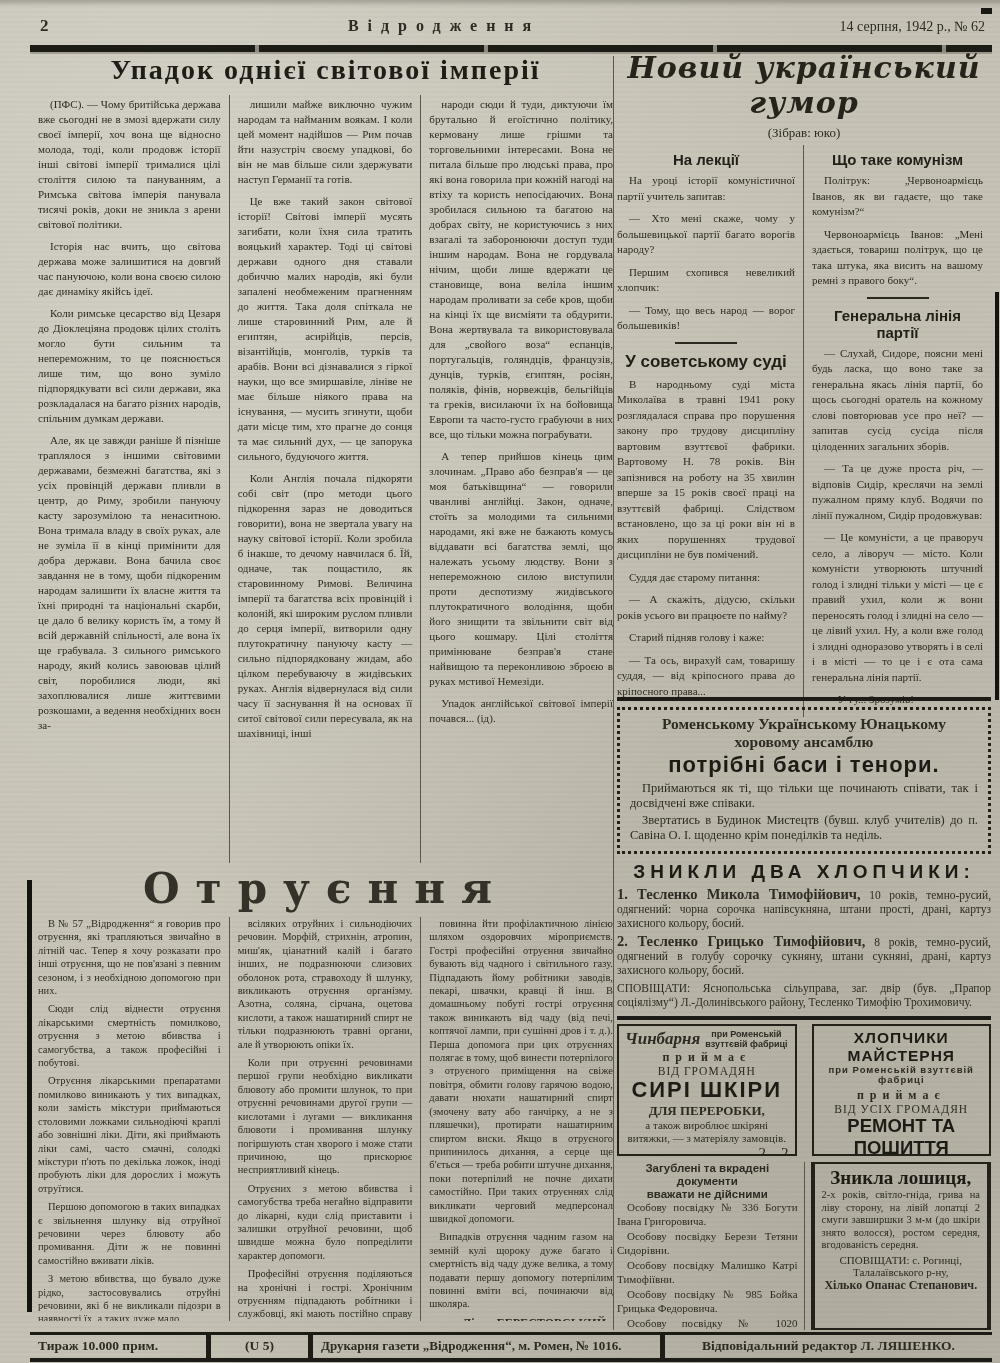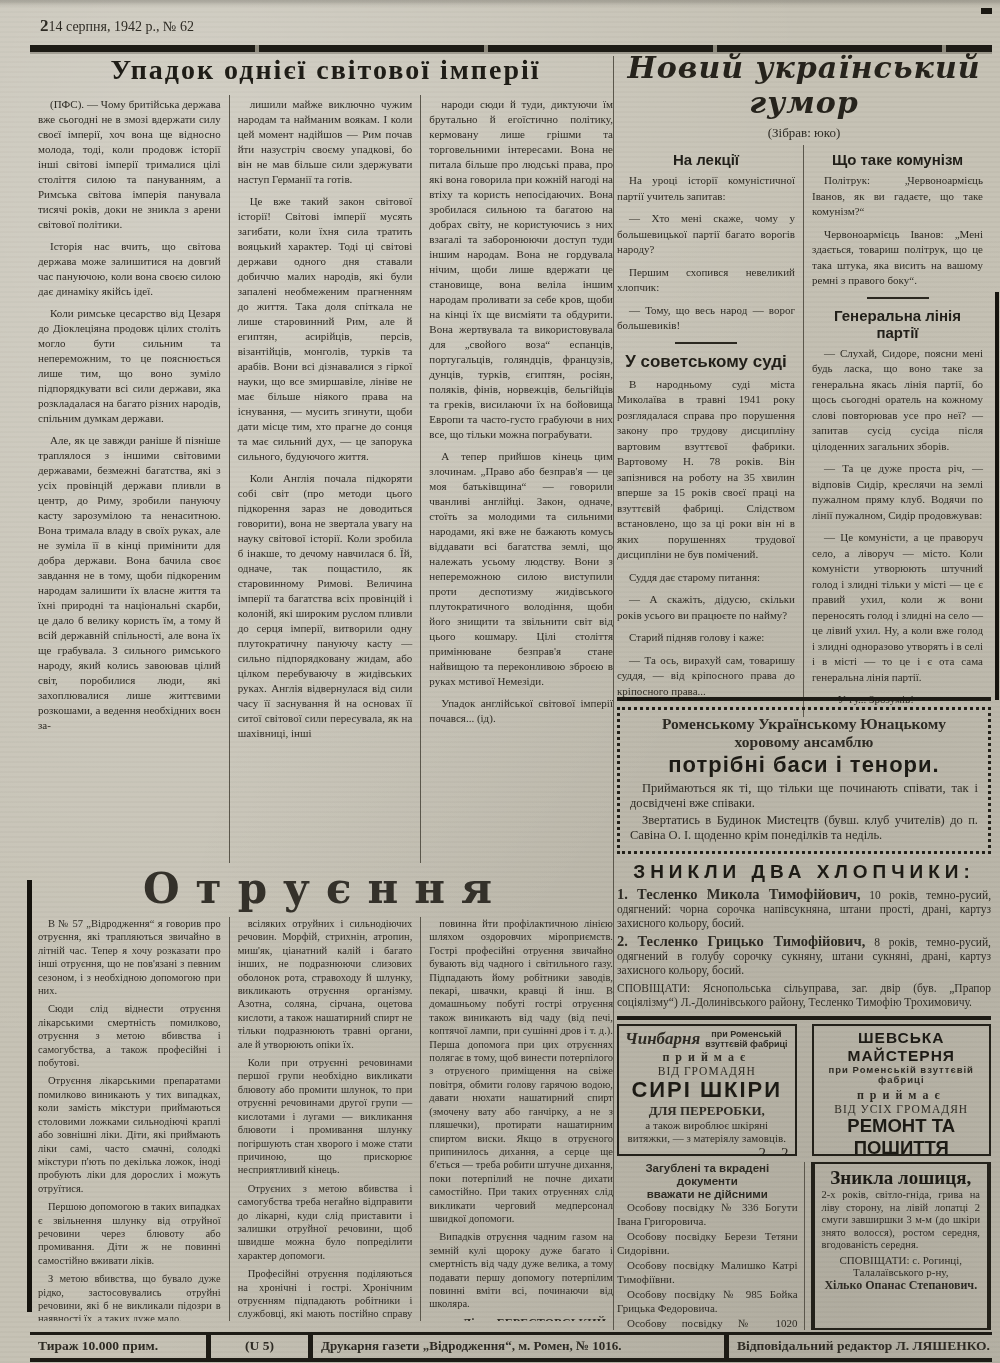--- a/index.html
+++ b/index.html
@@ -109,30 +109,31 @@
   .pcols .col { padding-top:0; }
   .pcols .para { font-size:10.5px; line-height:13.4px; margin-bottom:5px; text-indent:10px; }
   .signature { text-align:right; font-weight:bold; font-size:12px; padding-right:4px; }
   
   .footer { position:absolute; left:30px; top:1332px; width:962px; }
   .footer-inner { display:flex; border-top:3px solid #1d1b15; border-bottom:4px solid #1d1b15; align-items:stretch; }
   .fcell { padding:3px 8px 4px; font-size:13.5px; font-weight:bold; white-space:nowrap; overflow:hidden; }
   .fcell + .fcell { border-left:5px solid #1d1b15; }
   .fcell.code { font-weight:bold; width:102px; text-align:center; }
   .fcell.circ { width:176px; }
-  .fcell.printer { width:416px; font-size:13px; }
+  .fcell.printer { width:352px; font-size:13px; }
   .fcell.editor { flex:1; text-align:center; font-size:13.5px; }
 </style>
 </head>
 <body>
 
 <div class="page">
 
   <header class="masthead">
     <span class="pagenum">2</span>
+    <span class="mast-title">Відродження</span>
     <span class="mast-date">14 серпня, 1942 р., № 62</span>
   </header>
   <div class="mast-rule"></div>
 
   <div class="v-main-rule"></div>
   <div class="edge-bar-left"></div>
   <div class="edge-bar-right"></div>
   <div class="edge-mark-tr"></div>
 
   <section class="article-empire">
@@ -225,21 +226,21 @@
         <span class="tan-at">при Роменській взуттєвій фабриці</span>
       </div>
       <div class="spaced">приймає</div>
       <div class="from-line">ВІД ГРОМАДЯН</div>
       <div class="big-goods">СИРІ ШКІРИ</div>
       <div class="sub-goods">ДЛЯ ПЕРЕРОБКИ,</div>
       <div class="small">а також вироблює шкіряні витяжки, — з матеріялу замовців.</div>
       <div class="mark">2—2</div>
     </section>
     <section class="ad-box">
-      <div class="shoe-name">ШЕВСЬКА МАЙСТЕРНЯ</div>
+      <div class="shoe-name">ХЛОПЧИКИ МАЙСТЕРНЯ</div>
       <div class="shoe-at">при Роменській взуттєвій фабриці</div>
       <div class="spaced">приймає</div>
       <div class="from-line">ВІД УСІХ ГРОМАДЯН</div>
       <div class="big-goods shoe-goods">РЕМОНТ ТА ПОШИТТЯ</div>
       
       
       
     </section>
   </div>
 

